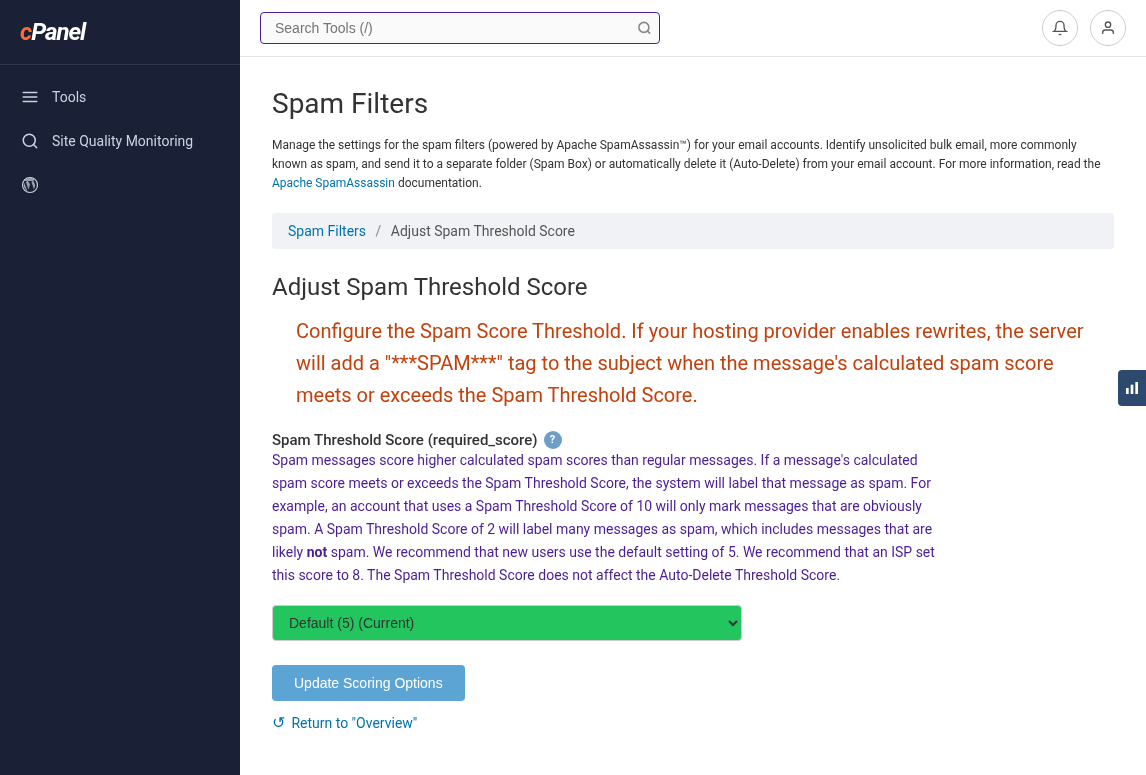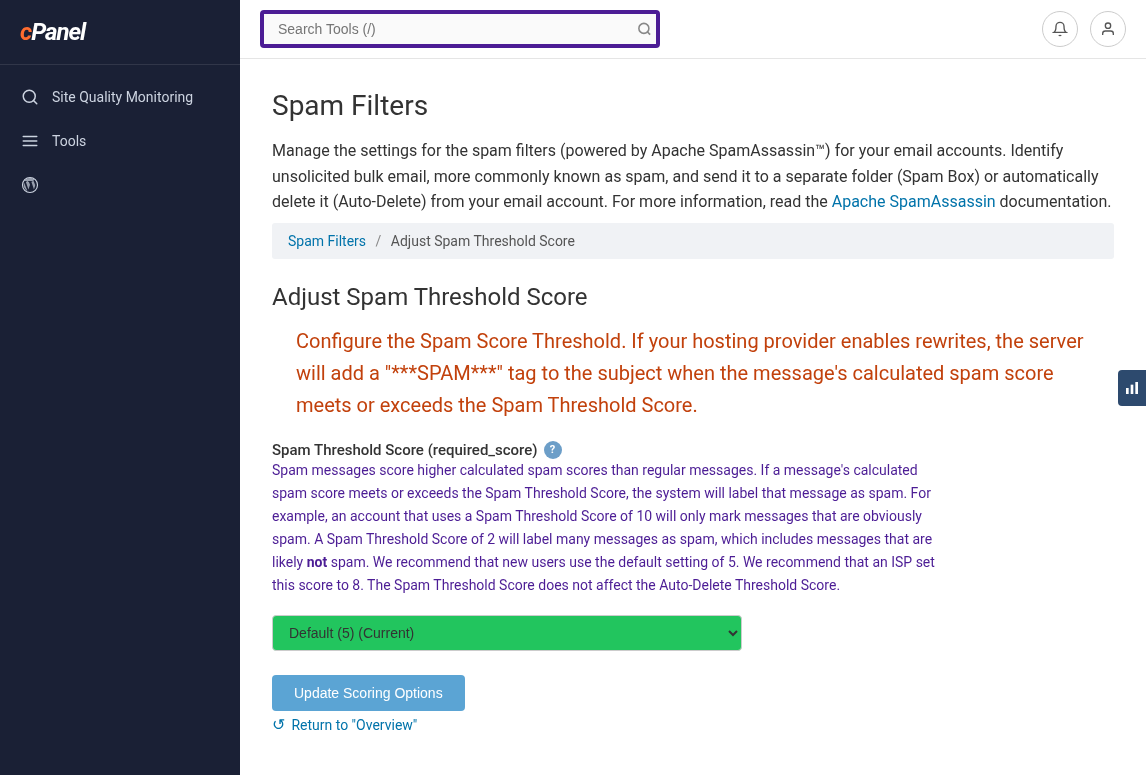--- a/index.html
+++ b/index.html
@@ -76,21 +76,21 @@
     }
     .search-container {
       flex: 1;
       max-width: 400px;
       margin-right: auto;
       position: relative;
     }
     .search-input {
       width: 100%;
       padding: 7px 36px 7px 14px;
-      border: 4px solid #4c1d95;
+      border: 1px solid #4c1d95;
       border-radius: 4px;
       font-size: 14px;
       color: #555;
       background: #fafafa;
     }
     .search-icon-btn {
       position: absolute;
       right: 8px;
       top: 50%;
       transform: translateY(-50%);
@@ -123,22 +123,22 @@
     }
     .page-title {
       font-size: 28px;
       font-weight: 400;
       color: #333;
       margin-bottom: 16px;
     }
     .intro-text {
       color: #333;
       line-height: 1.6;
-      margin-bottom: 8px;
-      font-size: 16px;
+      margin-bottom: 19px;
+      font-size: 12px;
     }
     .intro-text a {
       color: #0073aa;
       text-decoration: none;
     }
 
     
     .breadcrumb-bar {
       background: #f0f2f5;
       padding: 10px 16px;
@@ -219,21 +219,21 @@
     }
 
     .update-btn {
       padding: 10px 22px;
       background: #5ba4d4;
       color: #fff;
       border: none;
       border-radius: 4px;
       font-size: 14px;
       cursor: pointer;
-      margin-bottom: 4px;
+      margin-bottom: 12px;
       font-weight: 500;
     }
 
     .return-link {
       display: flex;
       align-items: center;
       gap: 6px;
       color: #0073aa;
       text-decoration: none;
       font-size: 14px;
@@ -260,40 +260,40 @@
 </head>
 <body>
 
 <aside class="sidebar">
   <div class="sidebar-logo">
     <div class="cpanel-logo">
       c<span>Panel</span>
     </div>
   </div>
   <nav class="sidebar-nav">
-
-    <div class="sidebar-item">
-      <span class="icon">
-        <svg width="18" height="18" viewBox="0 0 24 24" fill="none" stroke="currentColor" stroke-width="2" stroke-linecap="round" stroke-linejoin="round">
-          <circle cx="11" cy="11" r="8"></circle>
-          <line x1="21" y1="21" x2="16.65" y2="16.65"></line>
-        </svg>
-      </span>
-      <span class="sidebar-item-label">Site Quality Monitoring</span>
-    </div>
 
     <div class="sidebar-item">
       <span class="icon">
         <svg width="18" height="18" viewBox="0 0 24 24" fill="none" stroke="currentColor" stroke-width="2" stroke-linecap="round" stroke-linejoin="round">
           <line x1="3" y1="6" x2="21" y2="6"></line>
           <line x1="3" y1="12" x2="21" y2="12"></line>
           <line x1="3" y1="18" x2="21" y2="18"></line>
         </svg>
       </span>
       <span class="sidebar-item-label">Tools</span>
+    </div>
+
+    <div class="sidebar-item">
+      <span class="icon">
+        <svg width="18" height="18" viewBox="0 0 24 24" fill="none" stroke="currentColor" stroke-width="2" stroke-linecap="round" stroke-linejoin="round">
+          <circle cx="11" cy="11" r="8"></circle>
+          <line x1="21" y1="21" x2="16.65" y2="16.65"></line>
+        </svg>
+      </span>
+      <span class="sidebar-item-label">Site Quality Monitoring</span>
     </div>
 
     <div class="sidebar-item">
       <span class="icon">
         <svg width="18" height="18" viewBox="0 0 24 24" fill="currentColor">
           <circle cx="12" cy="12" r="10" stroke="currentColor" stroke-width="1.5" fill="none"></circle>
           <path d="M3.6 12c0 3.5 2.0 6.5 5.0 8.0L4.2 9.1C3.8 10.0 3.6 11.0 3.6 12zm14.7-1.0c0-1.1-0.4-1.8-0.7-2.4-0.5-0.8-0.9-1.5-0.9-2.3 0-0.9 0.7-1.7 1.6-1.7h0.1C16.7 3.5 14.4 2.6 12 2.6c-3.2 0-6.0 1.7-7.7 4.2h0.5c1.0 0 2.6-0.1 2.6-0.1 0.5 0 0.6 0.8 0.1 0.8 0 0-0.5 0.1-1.1 0.1l3.5 10.4 2.1-6.3-1.5-4.1c-0.5 0-1-0.1-1-0.1-0.5 0-0.5-0.8 0.1-0.8 0 0 1.6 0.1 2.6 0.1 1.0 0 2.6-0.1 2.6-0.1 0.5 0 0.6 0.8 0.1 0.8 0 0-0.5 0.1-1.1 0.1l3.5 10.3 1.0-3.2c0.4-1.3 0.7-2.3 0.7-3.1z" fill="currentColor" opacity="0.7"></path>
         </svg>
       </span>
     </div>

